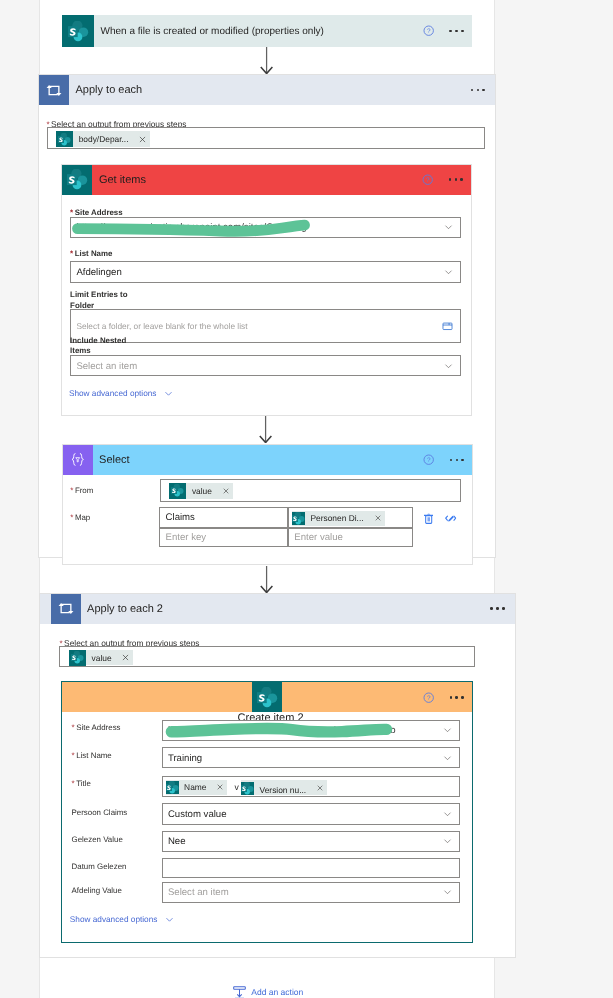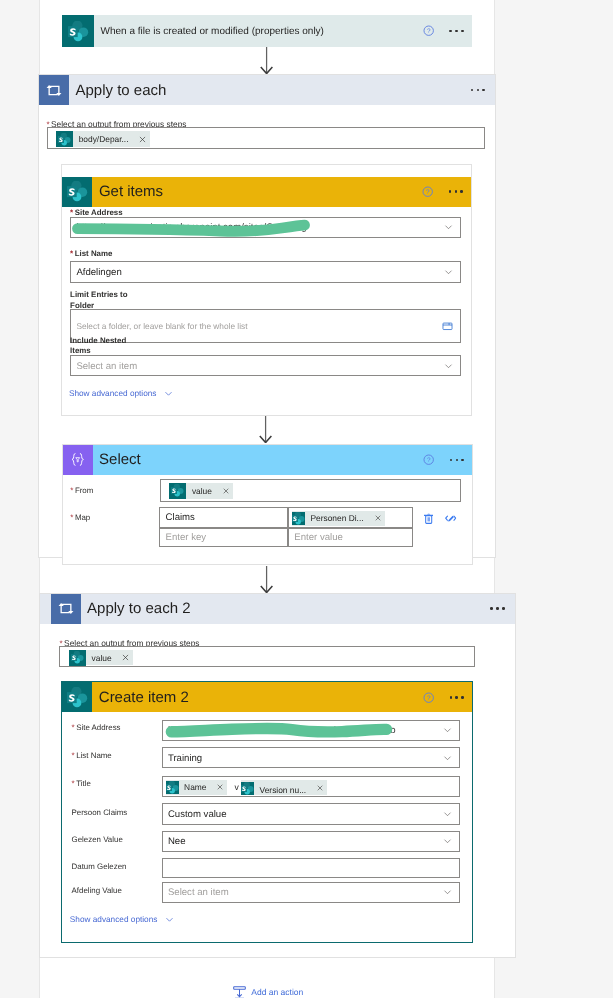--- a/index.html
+++ b/index.html
@@ -6,21 +6,21 @@
   body{width:613px;height:998px;background:#faf9f8;font-family:"Liberation Sans",sans-serif;overflow:hidden;
        -webkit-font-smoothing:antialiased;text-rendering:geometricPrecision;}
   .canvas{position:absolute;left:0;top:0;width:613px;height:998px;background:#f5f5f5;}
   .pane{position:absolute;left:39px;top:0;width:456px;height:998px;background:#ffffff;
         border-left:1px solid #e6e6e6;border-right:1px solid #e6e6e6;box-sizing:border-box;}
 
   
   .card{position:absolute;box-sizing:border-box;background:#fff;}
   .card-head{position:absolute;left:0;top:0;right:0;height:30px;display:flex;align-items:center;}
   .card-icon{width:30px;height:30px;flex:0 0 30px;display:flex;align-items:center;justify-content:center;}
-  .card-title{font-size:15px;color:#201f1e;padding-left:6.5px;letter-spacing:0;}
+  .card-title{font-size:11px;color:#201f1e;padding-left:6.5px;letter-spacing:0;}
   .head-tools{position:absolute;right:8.4px;top:0;bottom:0;height:auto;display:flex;align-items:center;gap:15.2px;}
 
   .help-ic{width:11.4px;height:11.4px;display:block;}
   .dots{width:14.4px;height:14px;display:flex;align-items:center;justify-content:space-between;}
   .dots i{width:2.5px;height:2.5px;border-radius:50%;background:#323130;display:block;}
 
   .lbl{position:absolute;font-size:7.9px;color:#323130;font-weight:bold;white-space:nowrap;}
   .req-star{color:#a4262c;margin-right:1.5px;font-size:8px;}
 
   .field{position:absolute;box-sizing:border-box;border:1px solid #8a8886;background:#fff;}
@@ -158,21 +158,21 @@
         <span class="tt">body/Depar...</span>
         <span class="tx">
             <svg width="9" height="9" viewBox="0 0 16 16">
               <use href="#ic-close"></use>
             </svg>
           </span>
       </span>
     </div>
 
     <div class="card" style="left:22.4px;top:88.4px;width:411px;height:252px;border:1px solid #e1e1e1;">
-      <div class="card-head" style="background:#eab308;margin-top:12px;">
+      <div class="card-head" style="background:#ef4444;">
         <div class="card-icon" style="background:#036c70;">
           <svg width="21" height="21" viewBox="0 0 21 21">
               <use href="#ic-sp"></use>
             </svg>
         </div>
         <div class="card-title">Get items</div>
         <div class="head-tools">
           <svg class="help-ic" viewBox="0 0 16 16">
               <use href="#ic-help"></use>
             </svg>
@@ -331,21 +331,21 @@
         <span class="tt">value</span>
         <span class="tx">
             <svg width="9" height="9" viewBox="0 0 16 16">
               <use href="#ic-close"></use>
             </svg>
           </span>
       </span>
     </div>
 
     <div class="card" style="left:21.5px;top:87.7px;width:412px;height:261.5px;border:1.6px solid #0b6a6e;">
-      <div class="card-head" style="background:#eab308;">
+      <div class="card-head" style="background:#fdba74;flex-direction:column;">
         <div class="card-icon" style="background:#036c70;">
           <svg width="21" height="21" viewBox="0 0 21 21">
               <use href="#ic-sp"></use>
             </svg>
         </div>
         <div class="card-title">Create item 2</div>
         <div class="head-tools">
           <svg class="help-ic" viewBox="0 0 16 16">
               <use href="#ic-help"></use>
             </svg>

